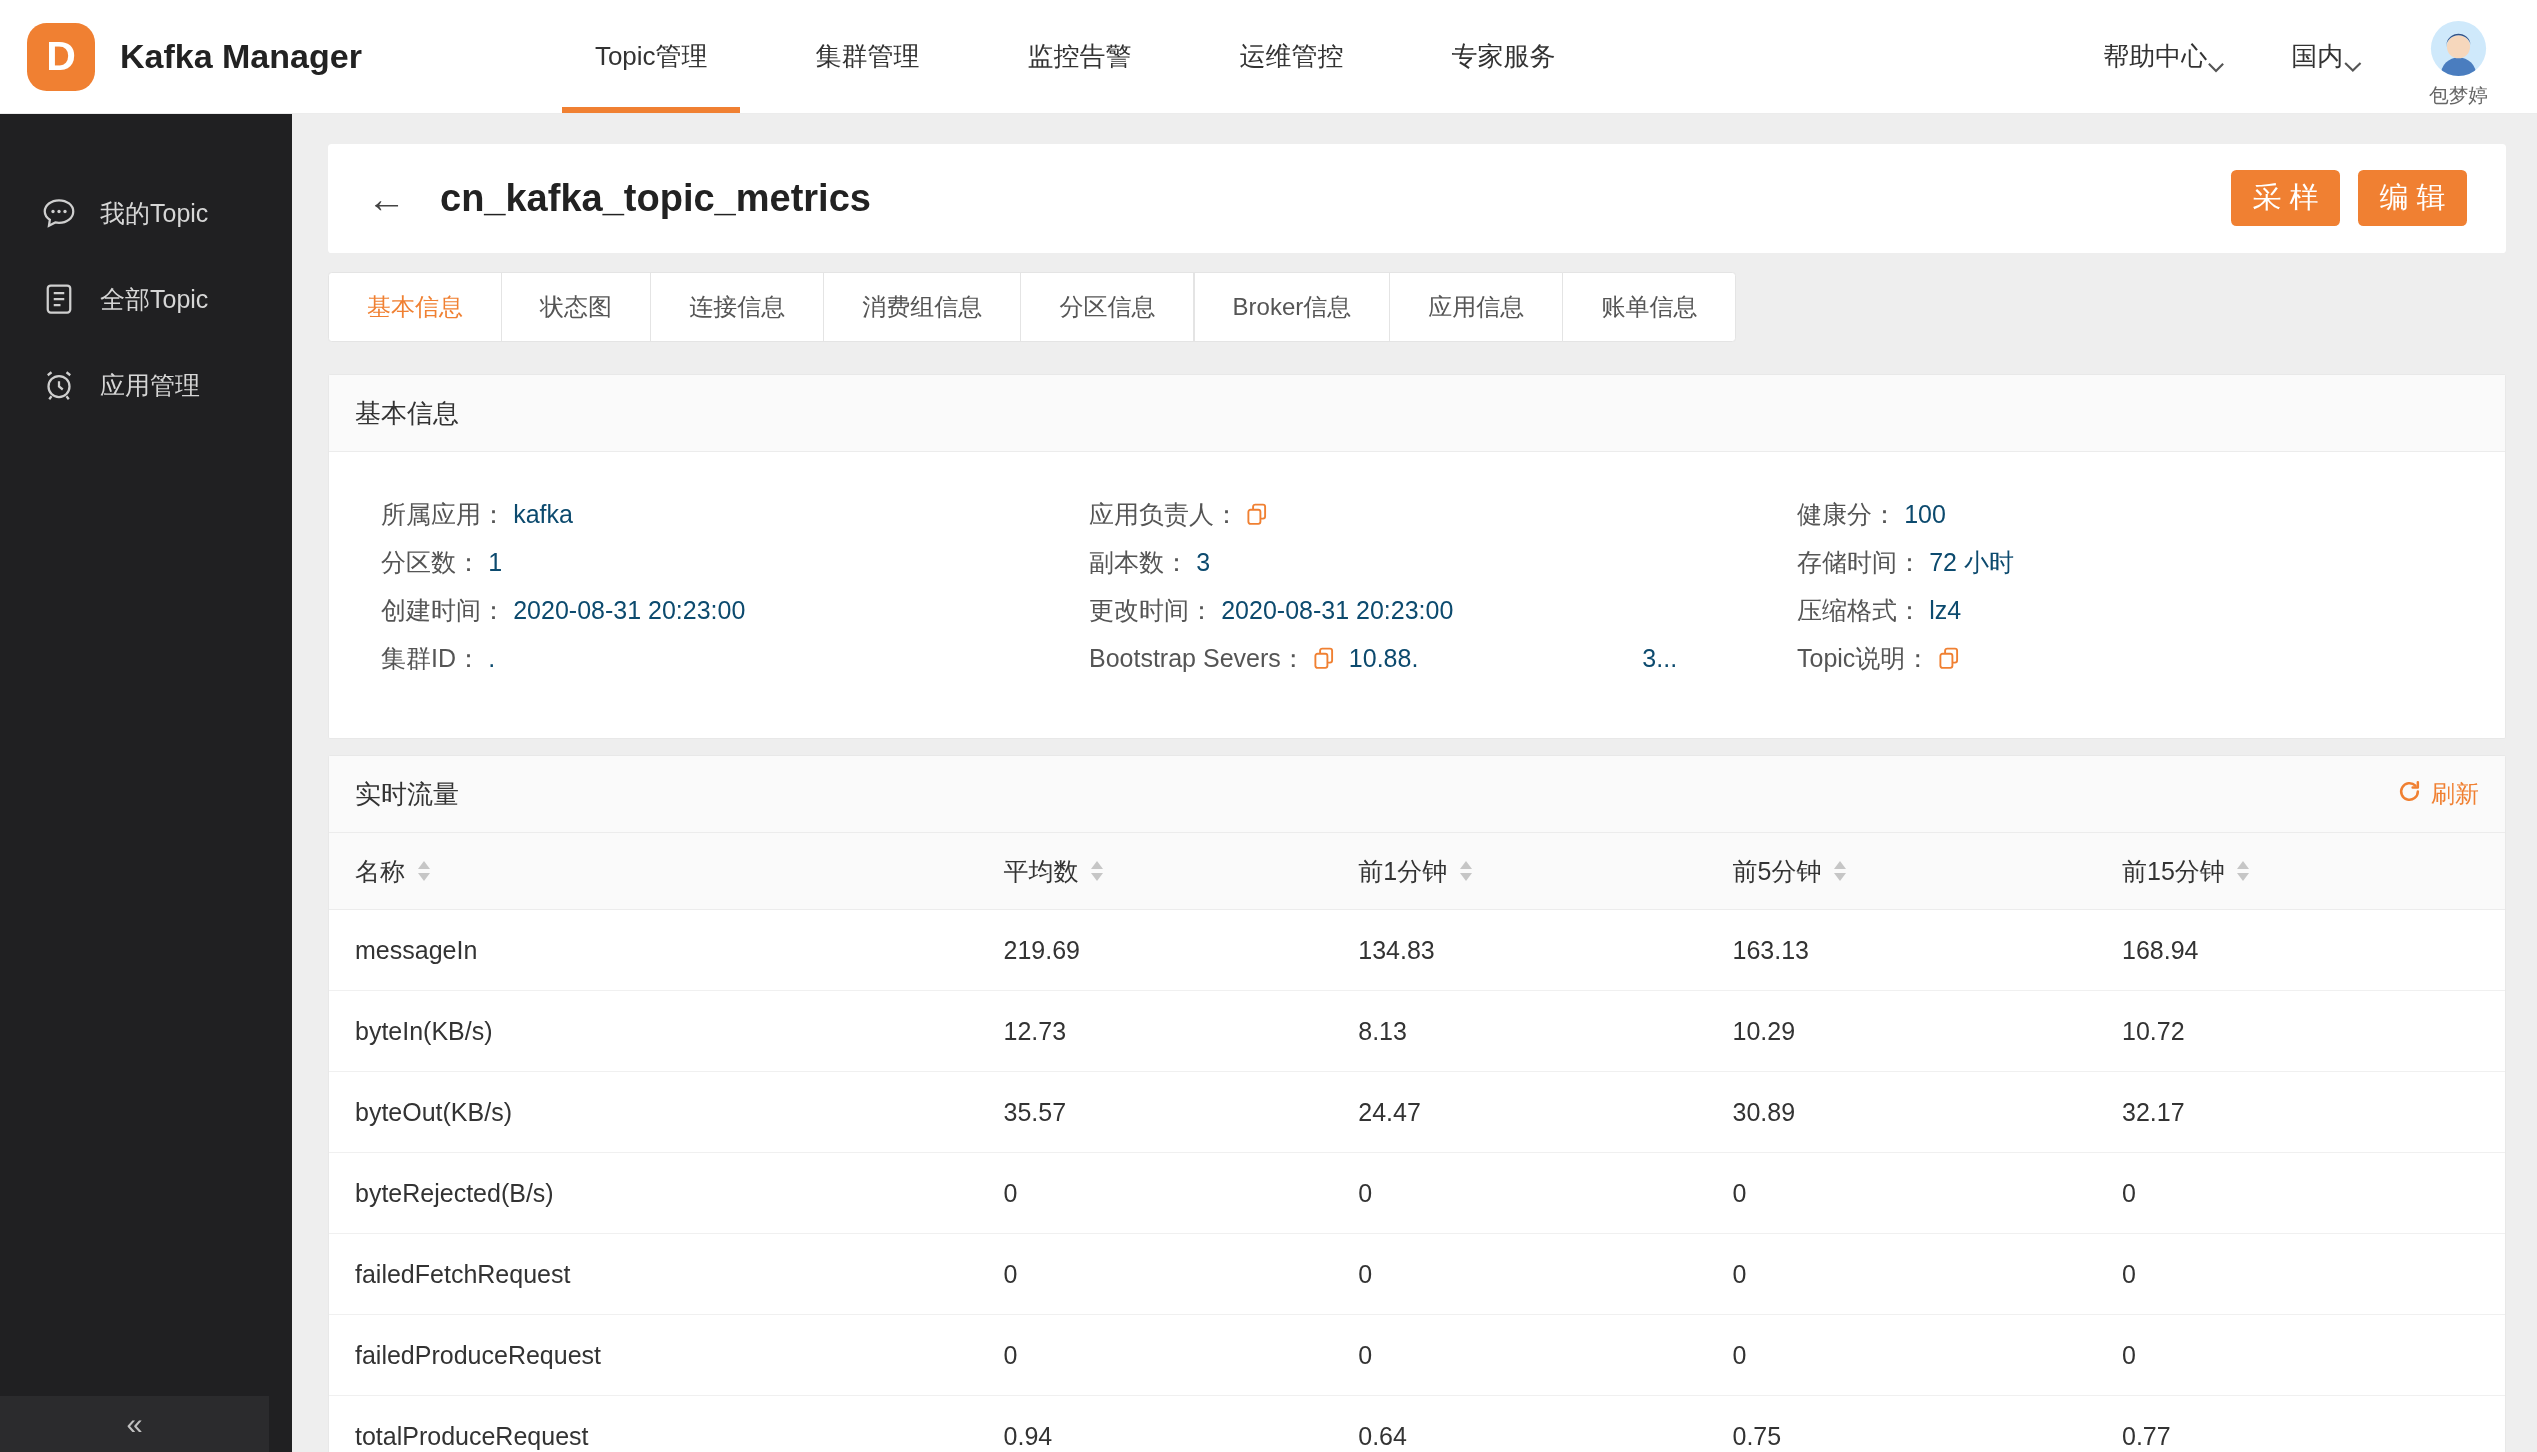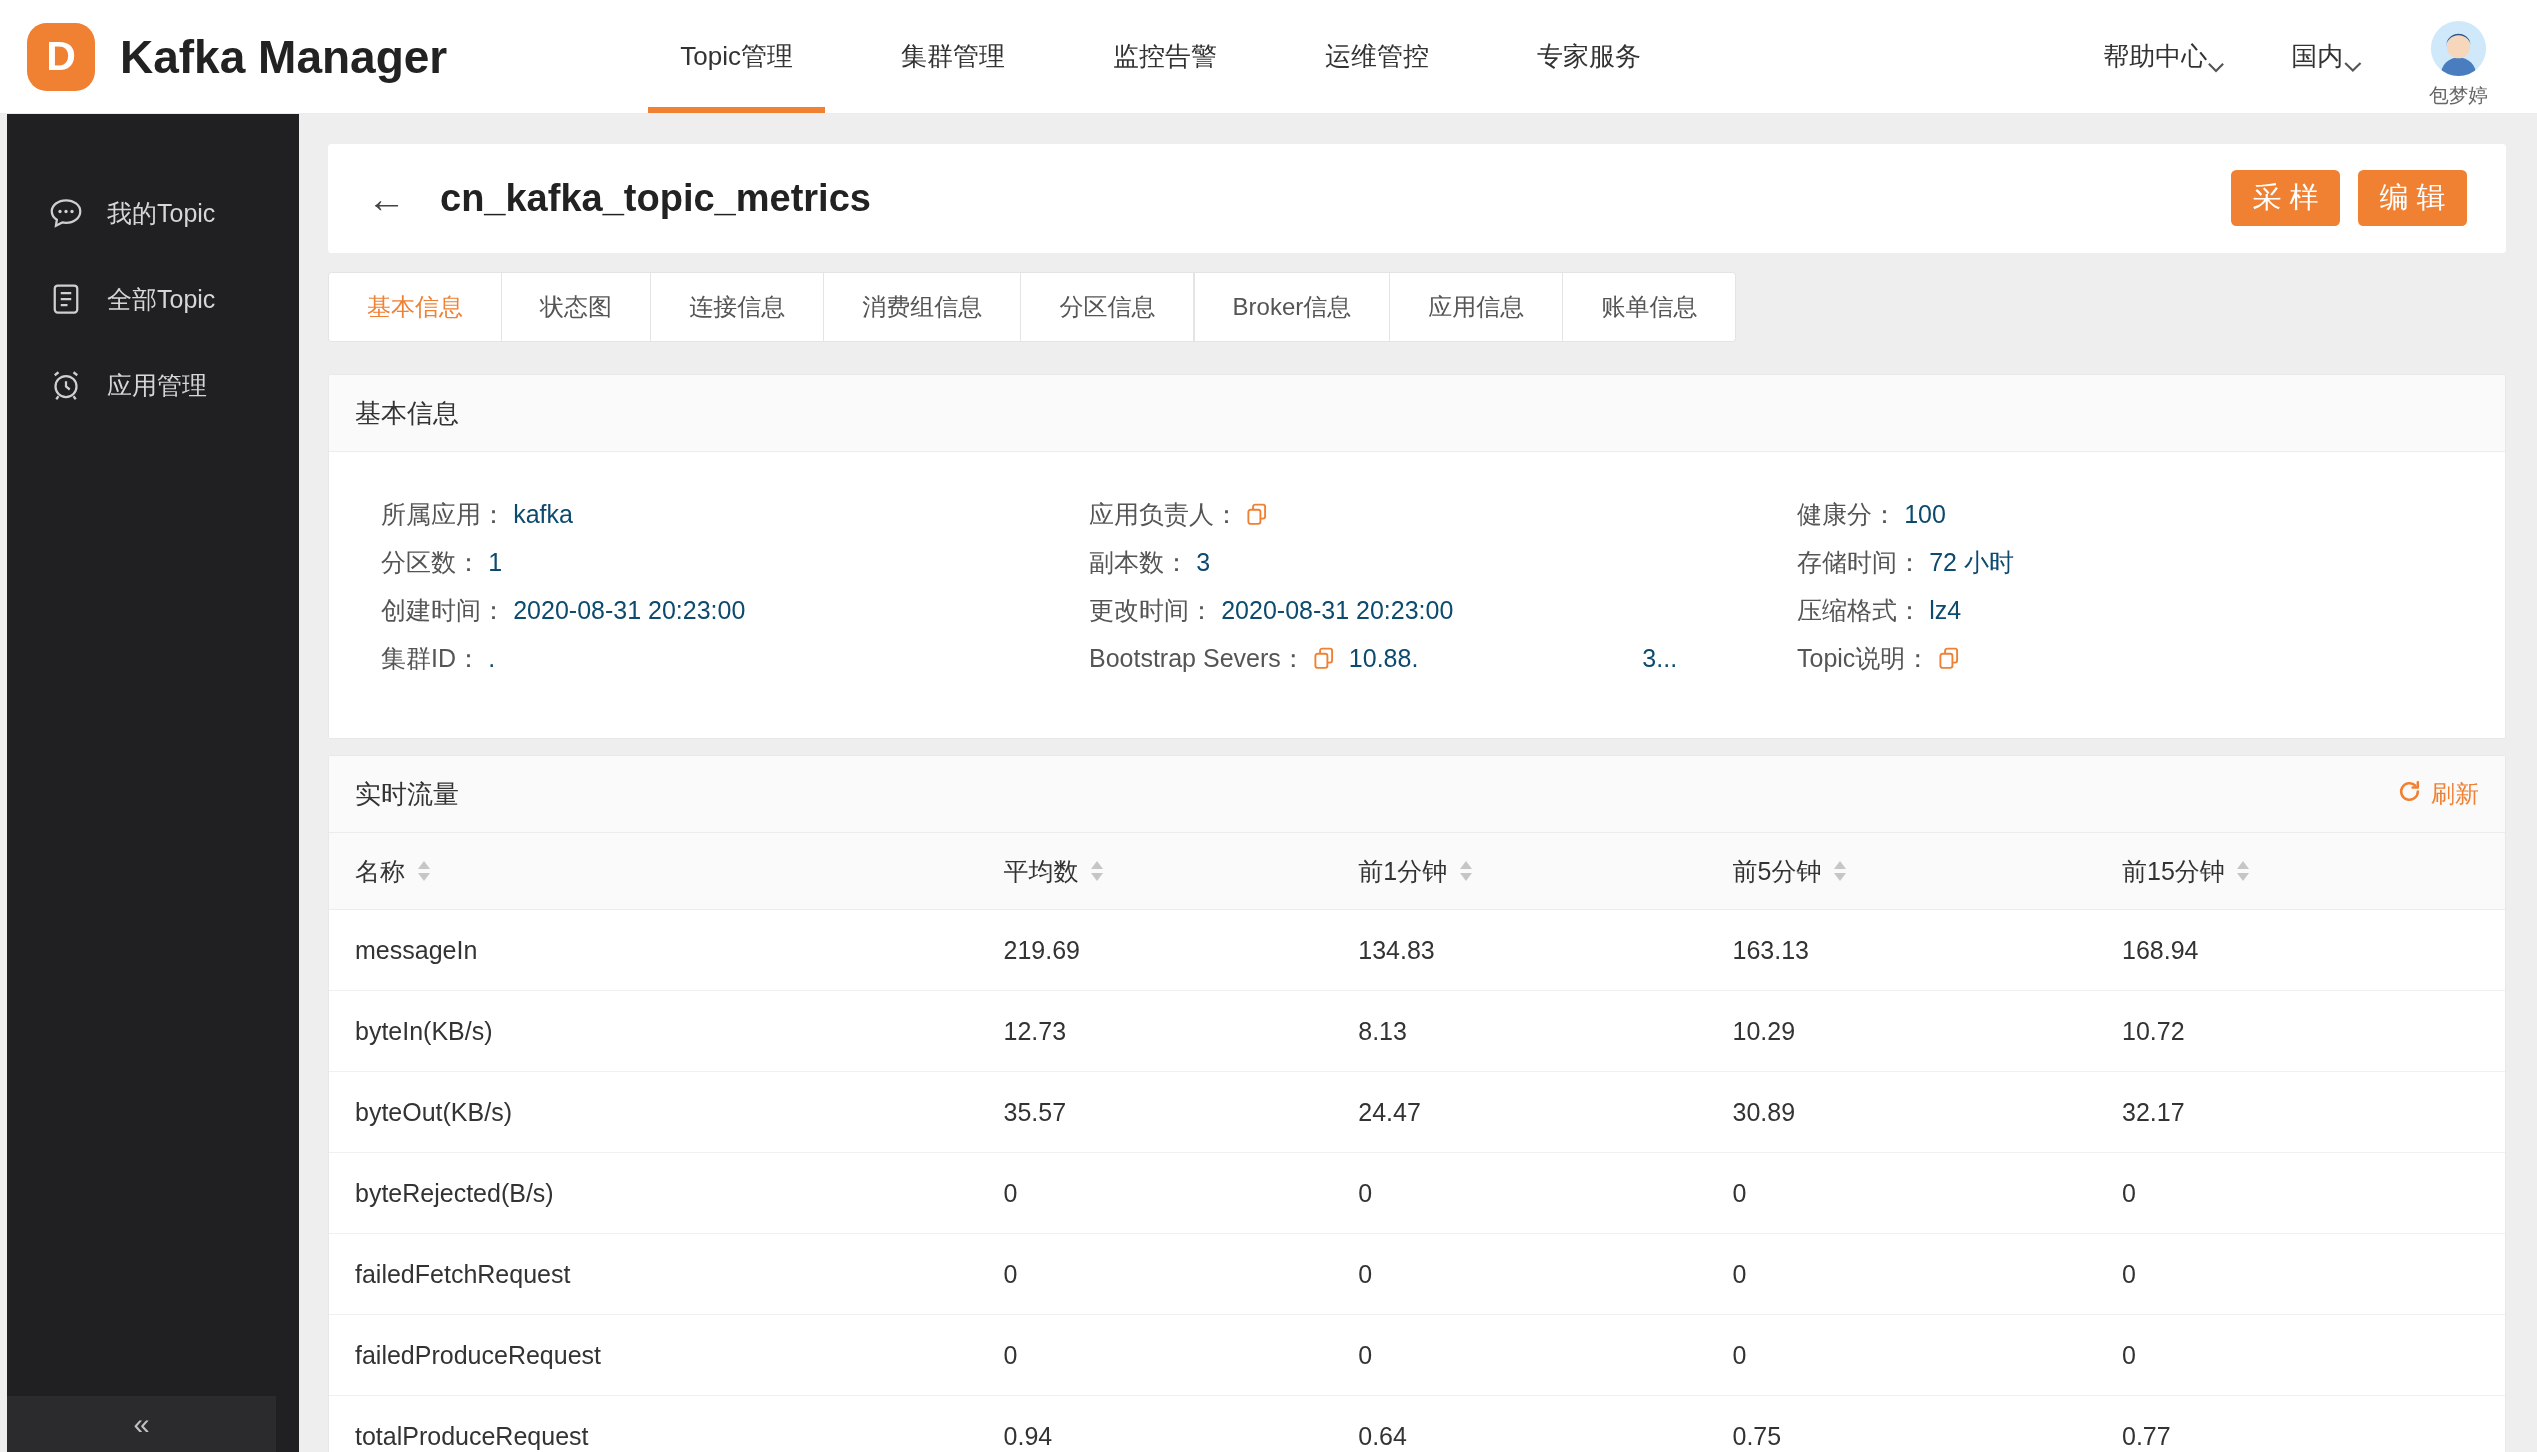--- a/index.html
+++ b/index.html
@@ -13,40 +13,40 @@
   .topnav {
     height: 114px; background: #fff; display: flex; align-items: center;
     padding: 0 50px 0 27px; position: relative; z-index: 3;
     border-bottom: 0.9px solid #ececec;
   }
   .logo {
     width: 68px; height: 68px; border-radius: 19.7px; background: #f08032;
     color: #fff; display: flex; align-items: center; justify-content: center;
     font-size: 41px; font-weight: 700; cursor: pointer;
   }
-  .brand { font-size: 46px; font-weight: 700; color: #222; margin-left: 25px; }
+  .brand { font-size: 34px; font-weight: 700; color: #222; margin-left: 25px; }
   .nav { display: flex; height: 100%; margin-left: 179px; justify-content: flex-end; }
   .nav-item {
     position: relative; display: flex; align-items: center;
     padding: 0 54px; font-size: 26px; color: #333; cursor: pointer; white-space: nowrap;
   }
   .nav-item.active::after {
     content: ""; position: absolute; left: 21.5px; right: 21.5px; bottom: 0;
     height: 6.3px; background: #f08032;
   }
   .topnav-right { margin-left: auto; display: flex; align-items: center; gap: 66px; }
   .drop { display: flex; align-items: flex-end; font-size: 26px; color: #333; cursor: pointer; white-space: nowrap; }
   .chev svg { display: block; }
   .user { display: flex; flex-direction: column; align-items: center; margin-top: 16px; cursor: pointer; }
   .avatar { width: 57px; height: 57px; border-radius: 50%; overflow: hidden; }
   .user-name { font-size: 19.7px; color: #666; margin-top: 5.4px; }
 
   
   .sidebar {
-    position: fixed; left: 7px; top: 114px; bottom: 0; width: 292px;
+    position: fixed; left: 0; top: 114px; bottom: 0; width: 292px;
     background: #202022; padding-top: 56px;
   }
   .side-item {
     display: flex; align-items: center; gap: 23px; height: 86px;
     padding-left: 41px; color: #d6d6d6; font-size: 25px; cursor: pointer;
   }
   .side-item svg { display: block; }
   .collapse-bar {
     position: absolute; bottom: 0; left: 0; width: 269px; height: 56px;
     background: #2b2b2d; display: flex; align-items: center; justify-content: center;

